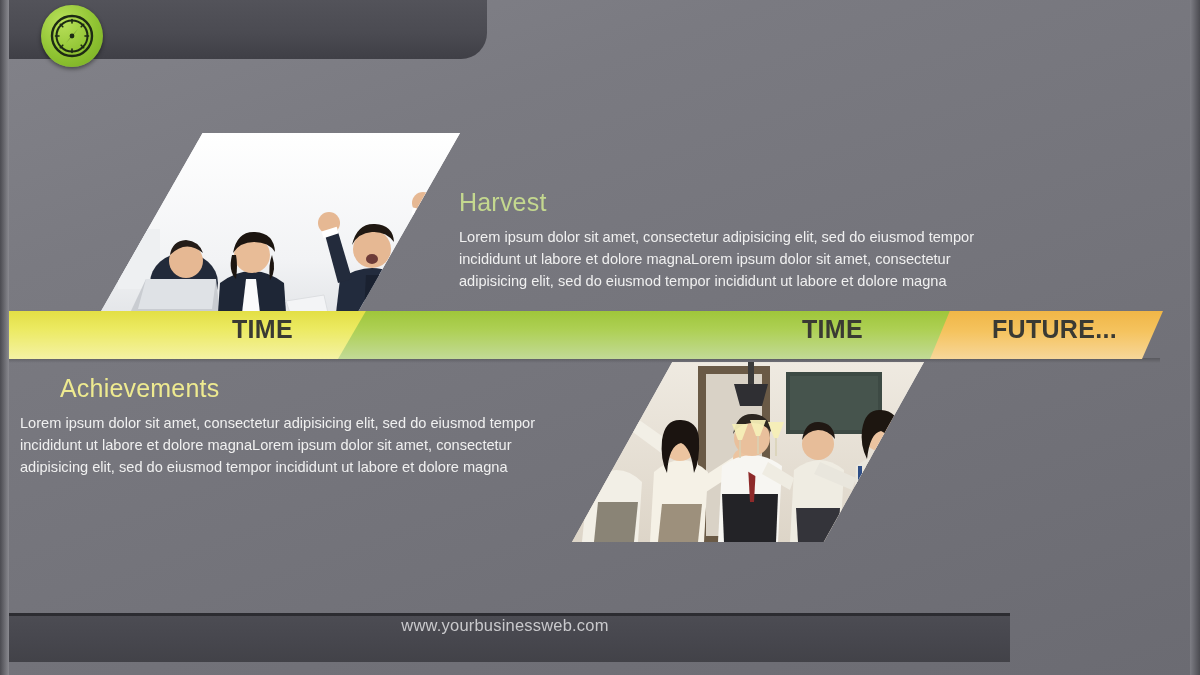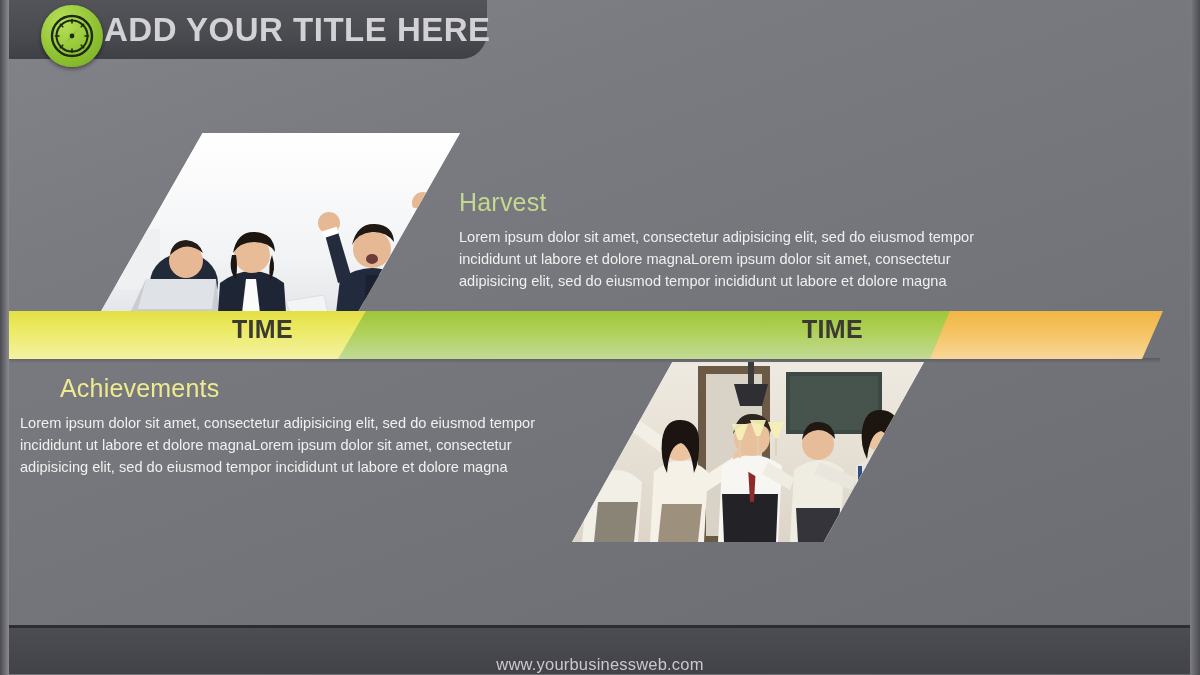--- a/index.html
+++ b/index.html
@@ -108,24 +108,24 @@
     clip-path:polygon(8.5% 0, 100% 0, 91% 100%, 0 100%);
   }
   .ribbon-shadow {
     position:absolute; left:0; top:358px; width:1160px; height:5px;
     background:linear-gradient(180deg,rgba(0,0,0,.22),rgba(0,0,0,0));
     z-index:11;
   }
 
   
   .footer {
-    position:absolute; left:0; bottom:1px; width:1200px; height:49px;
+    position:absolute; left:0; bottom:13px; width:1010px; height:49px;
     background:linear-gradient(180deg,#4c4c53 0%,#47474e 50%,#424248 100%);
     border-top:3px solid #2c2c31;
-    display:flex; align-items:flex-end; justify-content:center;
+    display:flex; align-items:flex-start; justify-content:center;
     z-index:25;
   }
   .footer-text { font-size:16.5px; color:#c9c9cc; letter-spacing:.2px; }
 </style>
 </head>
 <body>
 
 <div id="slide">
 
   <div class="photo-top">
@@ -186,20 +186,21 @@
     <div class="h-body">Lorem ipsum dolor sit amet, consectetur adipisicing elit, sed do eiusmod tempor incididunt ut labore et dolore magnaLorem ipsum dolor sit amet, consectetur adipisicing elit, sed do eiusmod tempor incididunt ut labore et dolore magna</div>
   </div>
 
   <div class="ribbon-shadow"></div>
   <div class="ribbon">
     <div class="seg seg-y"></div>
     <div class="seg seg-g"></div>
     <div class="seg seg-o"></div>
     <div class="seg-label" style="left:232px;width:90px;">TIME</div>
     <div class="seg-label" style="left:802px;width:90px;">TIME</div>
+    <div class="seg-label" style="left:992px;width:150px;">FUTURE...</div>
   </div>
 
   <div class="blk-ach">
     <div class="h-title yellow">Achievements</div>
     <div class="h-body">Lorem ipsum dolor sit amet, consectetur adipisicing elit, sed do eiusmod tempor incididunt ut labore et dolore magnaLorem ipsum dolor sit amet, consectetur adipisicing elit, sed do eiusmod tempor incididunt ut labore et dolore magna</div>
   </div>
 
   <div class="photo-bottom">
     <div class="photo-inner scene-b">
       <svg width="352" height="180" viewBox="0 0 352 180">
@@ -288,21 +289,20 @@
           <path d="M35 22 L38.5 22"></path>
         <path d="M10.3 10.3 L12.8 12.8"></path>
           <path d="M31.2 31.2 L33.7 33.7"></path>
         <path d="M33.7 10.3 L31.2 12.8"></path>
           <path d="M12.8 31.2 L10.3 33.7"></path>
       </g>
       <path d="M28 15 L20.5 23.5 L16 29 L23.5 20.5 Z" fill="#1d2a14"></path>
       <circle cx="22" cy="22" r="2.4" fill="#1d2a14"></circle>
     </svg>
   </div>
-  <div class="title-text">ADD YOUR TITLE HERE</div>
 
   <div class="rail-left"></div>
   <div class="rail-right"></div>
 
   <div class="footer">
     <span class="footer-text">www.yourbusinessweb.com</span>
   </div>
 
 </div>
 

